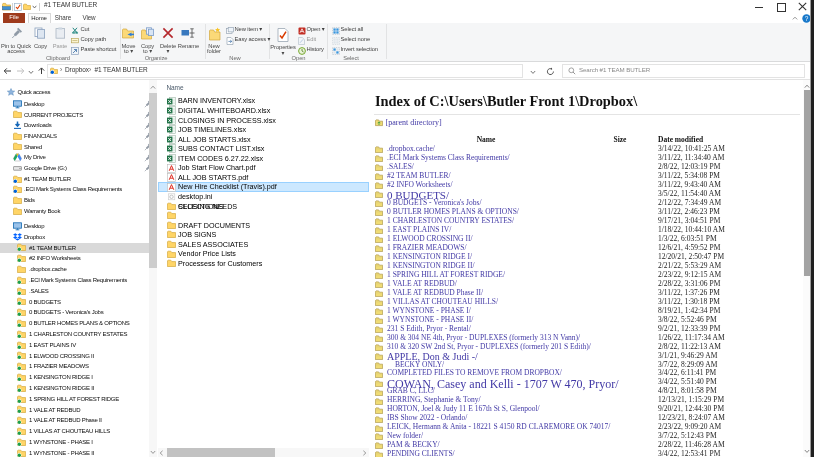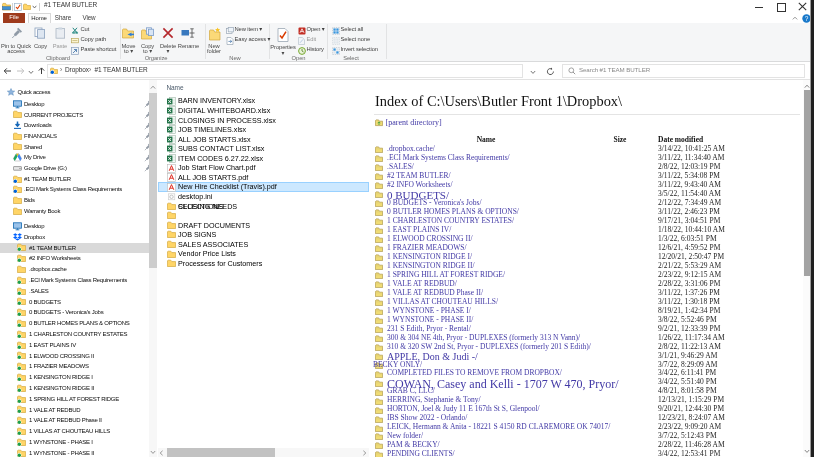--- a/index.html
+++ b/index.html
@@ -726,21 +726,21 @@
         <path d="M3.6 0.8 L1.2 3 L3.6 5.2" stroke="#8a8a8a" stroke-width="0.9" fill="none"></path>
       </svg>
     </div>
     <div class="a" style="left:166.5px;top:448px;width:108px;height:9px;background:#c2c2c2"></div>
     <div class="a" style="left:362px;top:450px">
       <svg width="5" height="6" viewBox="0 0 5 6" style="display:block">
         <path d="M1.4 0.8 L3.8 3 L1.4 5.2" stroke="#8a8a8a" stroke-width="0.9" fill="none"></path>
       </svg>
     </div>
     <div class="a" style="left:370px;top:80px;width:433px;height:377px;overflow:hidden;background:#fff">
-      <div class="a" style="left:5px;top:13.5px"><span class="ser" style="font-size:14.4px;font-weight:normal;color:#111">Index of C:\Users\Butler Front 1\Dropbox\</span></div>
+      <div class="a" style="left:5px;top:13.5px"><span class="ser" style="font-size:14.4px;font-weight:bold;color:#111">Index of C:\Users\Butler Front 1\Dropbox\</span></div>
       <div class="a" style="left:4px;top:33.5px;width:426px;height:1px;background:#e4e4e4"></div>
       <div class="a" style="left:4.5px;top:38.5px">
         <svg width="8" height="8" viewBox="0 0 8 8" style="display:block">
           <path d="M0.4 1.6 L0.4 6.6 L7.6 6.6 L7.6 2.2 L4.4 2.2 L3.6 0.9 L1 0.9 Z" fill="#f0dc74" stroke="#ac964a" stroke-width="0.7"></path>
           <path d="M4 6 L4 3 M2.7 4.2 L4 2.8 L5.3 4.2" stroke="#3f9e3f" stroke-width="0.9" fill="none"></path>
         </svg>
       </div>
       <div class="a" style="left:15.5px;top:39px"><span class="ser lnk" style="font-size:8px">[parent directory]</span></div>
       <div class="a" style="left:73px;top:55.5px;width:86px;text-align:center"><span class="ser" style="font-size:7.5px;font-weight:bold;color:#111">Name</span></div>
       <div class="a" style="left:230px;top:55.5px;width:40px;text-align:center"><span class="ser" style="font-size:7.5px;font-weight:bold;color:#111">Size</span></div>
@@ -936,21 +936,21 @@
         </svg>
       </div>
       <div class="a" style="left:17px;top:271.5px"><span class="ser lnk" style="font-size:10px">APPLE, Don &amp; Judi -/</span></div>
       <div class="a" style="left:288px;top:271.5px"><span class="ser" style="font-size:7.5px;color:#222">3/1/21, 9:46:29 AM</span></div>
       <div class="a" style="left:5px;top:281.7px">
         <svg width="8" height="7" viewBox="0 0 8 7" style="display:block">
           <path d="M0.4 1.6 L0.4 6.6 L7.6 6.6 L7.6 2.2 L4.5 2.2 L3.6 0.9 L1 0.9 Z" fill="#f0dc74" stroke="#ac964a" stroke-width="0.7"></path>
           <path d="M0.4 2.8 L7.6 2.8" stroke="#d8c87a" stroke-width="0.6"></path>
         </svg>
       </div>
-      <div class="a" style="left:3px;top:280.5px"><span class="ser lnk" style="font-size:7.5px">BECKY ONLY/</span></div>
+      <div class="a" style="left:25px;top:280.5px"><span class="ser lnk" style="font-size:7.5px">BECKY ONLY/</span></div>
       <div class="a" style="left:288px;top:280.5px"><span class="ser" style="font-size:7.5px;color:#222">3/7/22, 8:29:09 AM</span></div>
       <div class="a" style="left:5px;top:290.6px">
         <svg width="8" height="7" viewBox="0 0 8 7" style="display:block">
           <path d="M0.4 1.6 L0.4 6.6 L7.6 6.6 L7.6 2.2 L4.5 2.2 L3.6 0.9 L1 0.9 Z" fill="#f0dc74" stroke="#ac964a" stroke-width="0.7"></path>
           <path d="M0.4 2.8 L7.6 2.8" stroke="#d8c87a" stroke-width="0.6"></path>
         </svg>
       </div>
       <div class="a" style="left:17px;top:289.4px"><span class="ser lnk" style="font-size:7.5px">COMPLETED FILES TO REMOVE FROM DROPBOX/</span></div>
       <div class="a" style="left:288px;top:289.4px"><span class="ser" style="font-size:7.5px;color:#222">3/4/22, 6:11:41 PM</span></div>
       <div class="a" style="left:5px;top:299.6px">

